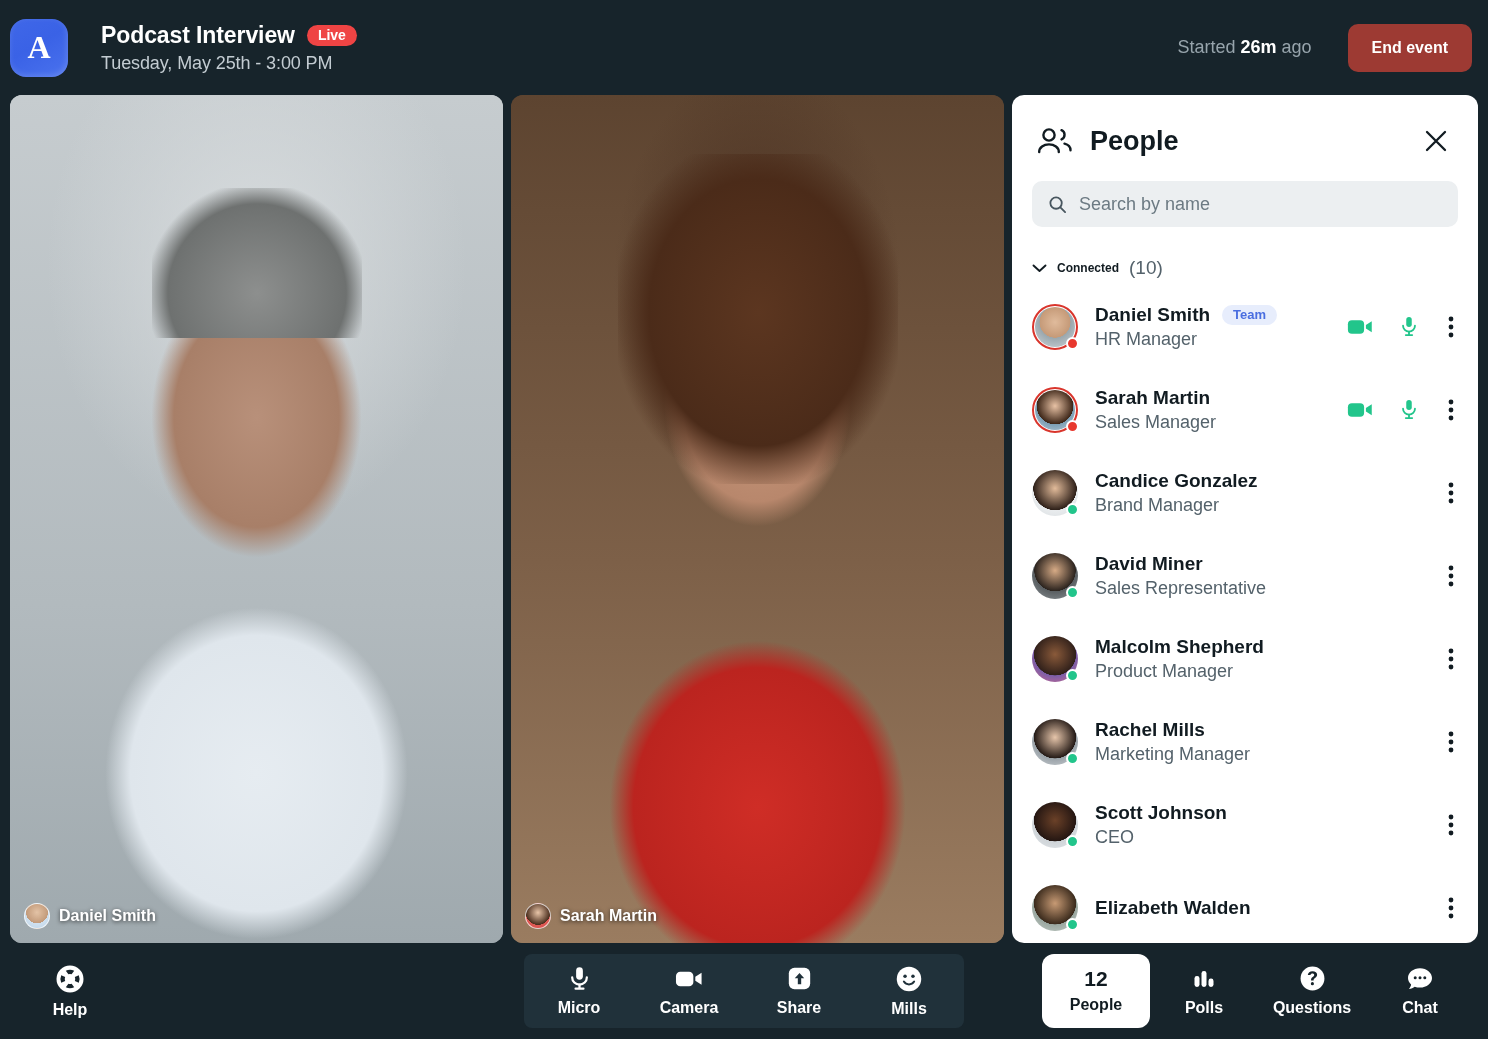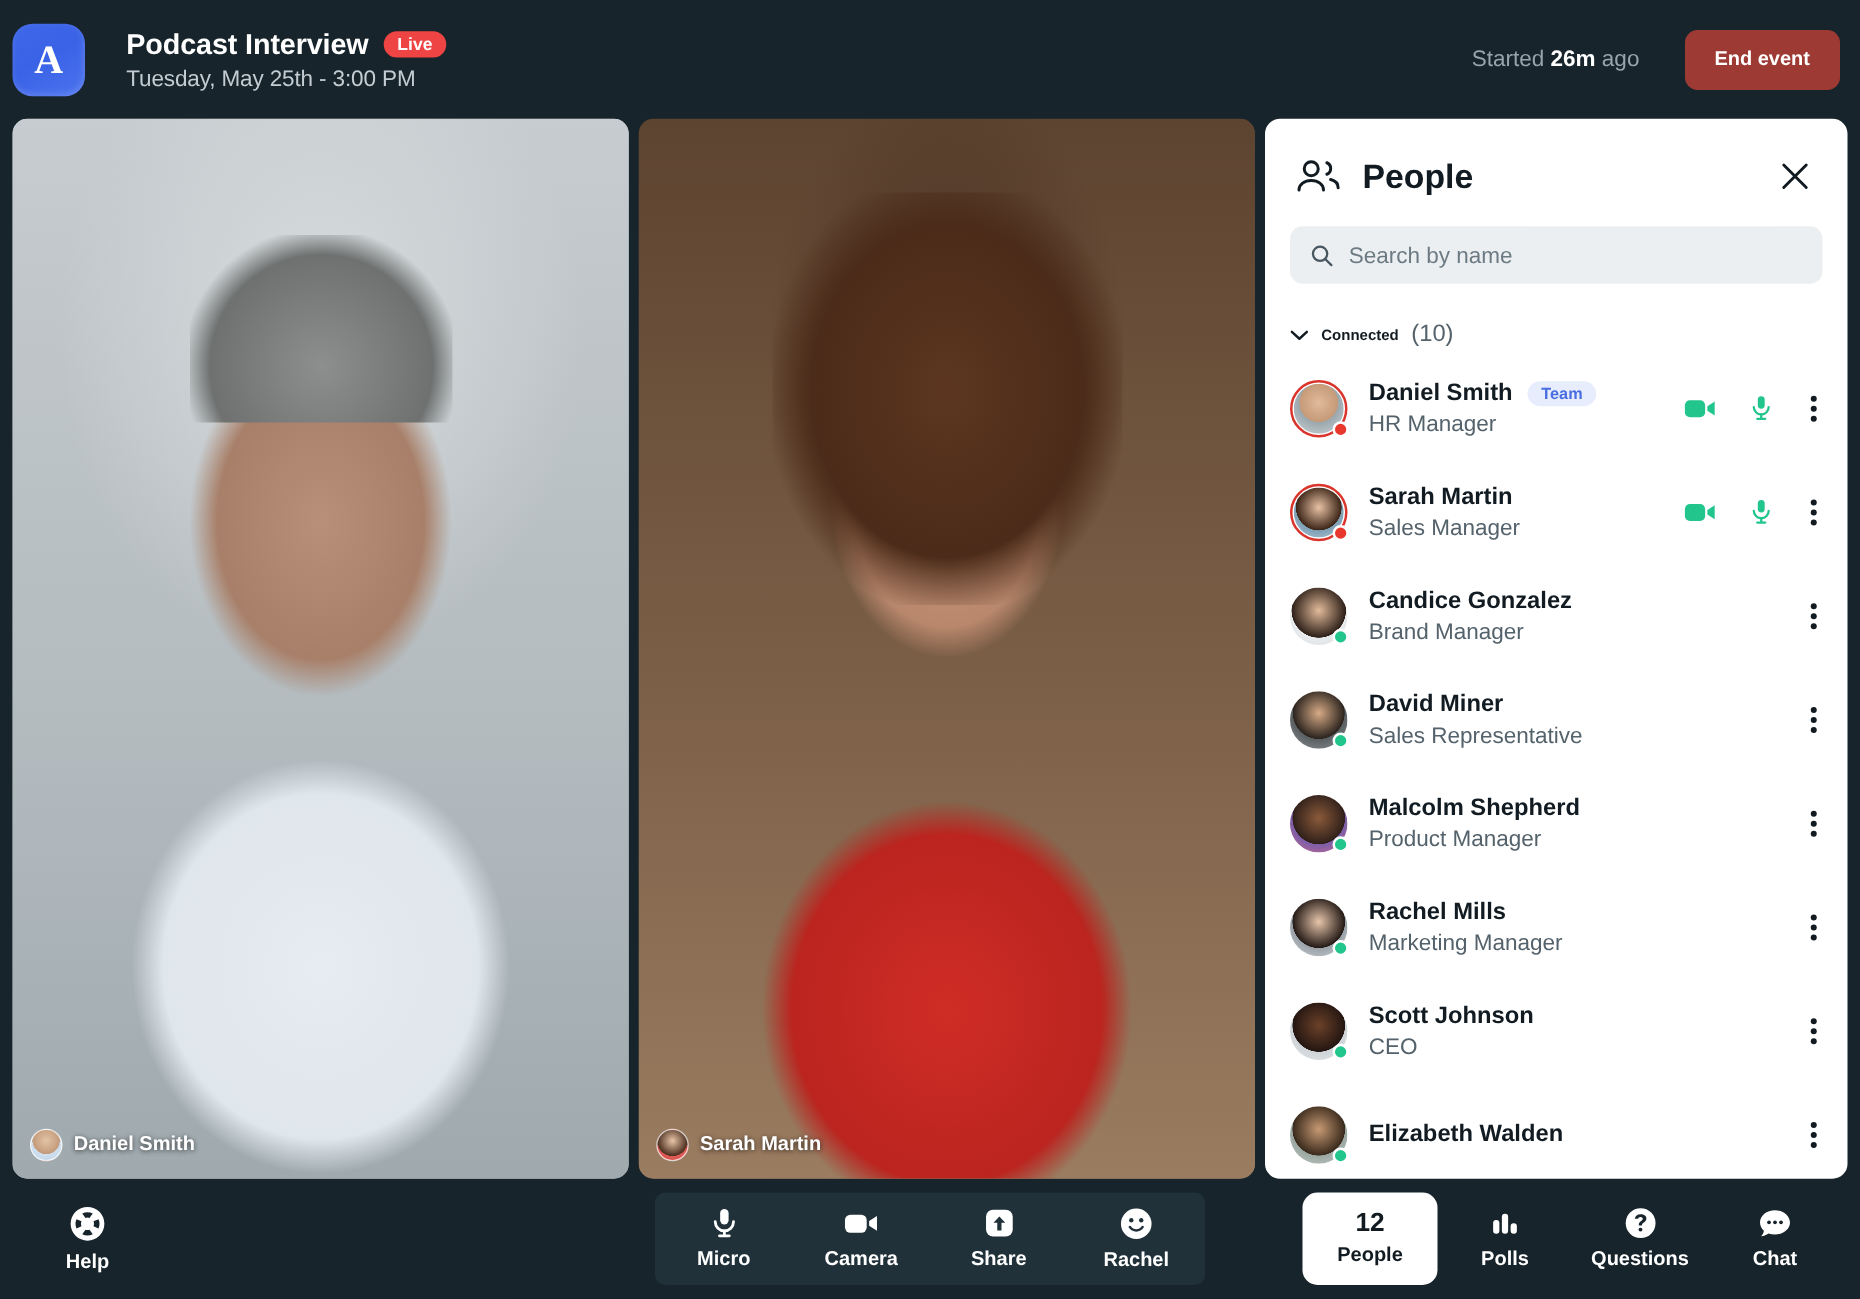--- a/index.html
+++ b/index.html
@@ -504,21 +504,21 @@
         </button>
         <button class="fbtn">
           <span>
             <svg width="28" height="28" viewBox="0 0 24 24" fill="currentColor">
               <circle cx="12" cy="12" r="10.5"></circle>
               <circle cx="8.6" cy="9.6" r="1.5" fill="#20313a"></circle>
               <circle cx="15.4" cy="9.6" r="1.5" fill="#20313a"></circle>
               <path d="M7.6 14.2a5.2 5.2 0 0 0 8.8 0" stroke="#20313a" stroke-width="1.7" fill="none" stroke-linecap="round"></path>
             </svg>
           </span>
-          <span>Rachel</span>
+          <span>Mills</span>
         </button>
       </div>
     <div class="right-group" id="right-controls">
         <button class="fbtn active">
           <span class="cnt">12</span>
           <span>People</span>
         </button>
         <button class="fbtn">
           <span>
             <svg width="26" height="26" viewBox="0 0 26 26" fill="currentColor">

